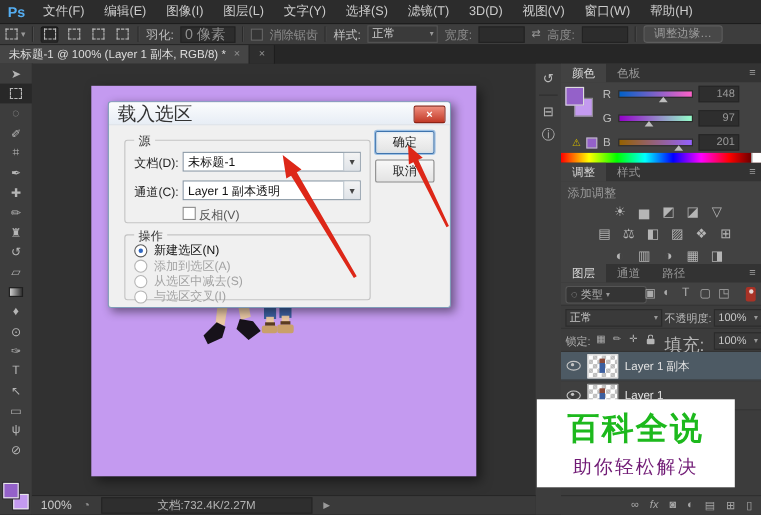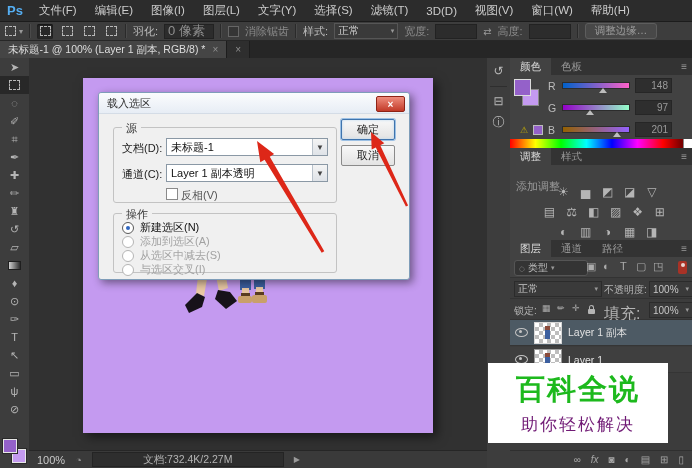--- a/index.html
+++ b/index.html
@@ -44,21 +44,21 @@
   
   .docarea{left:29px;top:58px;width:458px;height:392px;background:#313131;}
   .canvas{left:83px;top:78px;width:350px;height:355px;box-shadow:4px 4px 10px rgba(0,0,0,.5);}
 
   
   .statusbar{left:29px;top:450px;width:458px;height:18px;background:#3a3a3a;border-top:1px solid #262626;display:flex;align-items:center;gap:10px;padding-left:8px;box-sizing:border-box;}
   .doc-info{background:#2e2e2e;border:1px solid #242424;height:13px;display:flex;align-items:center;justify-content:center;width:190px;color:#b4b4b4;font-size:10.5px;}
 
   
   .dialog{left:98px;top:92px;width:310px;height:186px;background:#f0f0f0;border:1px solid #7f9db9;border-radius:3px;box-shadow:3px 3px 9px rgba(0,0,0,.45);color:#222;z-index:30;}
-  .dlg-title{position:absolute;left:0;top:0;right:0;height:20px;background:linear-gradient(#fbfcfd,#e7edf5);border-bottom:1px solid #d4dce6;border-radius:3px 3px 0 0;display:flex;align-items:center;padding-left:8px;font-size:11px;color:#333;}
+  .dlg-title{position:absolute;left:0;top:0;right:0;height:20px;background:linear-gradient(#fbfcfd,#e7edf5);border-bottom:1px solid #d4dce6;border-radius:3px 3px 0 0;display:flex;align-items:center;padding-left:8px;font-size:17px;color:#333;}
   .dlg-close{position:absolute;right:4px;top:3px;width:27px;height:14px;background:linear-gradient(#ef8d7d,#c23a28);border:1px solid #8e2316;border-radius:2px;color:#fff;font-size:10px;font-weight:bold;display:flex;align-items:center;justify-content:center;}
   .groupbox{position:absolute;border:1px solid #c3c3c3;border-radius:3px;}
   .legend{position:absolute;top:-7px;left:8px;background:#f0f0f0;padding:0 4px;font-size:11px;color:#333;}
   .fld-label{position:absolute;font-size:11px;color:#222;}
   .select{position:absolute;background:#fff;border:1px solid #8a98a5;height:16px;display:flex;align-items:center;font-size:11px;color:#111;}
   .select .val{flex:1;padding-left:4px;white-space:nowrap;overflow:hidden;}
   .select .arr{width:14px;align-self:stretch;background:linear-gradient(#f4f4f4,#dfe3e8);border-left:1px solid #b9c2cb;display:flex;align-items:center;justify-content:center;color:#444;font-size:8px;}
   .chk{position:absolute;width:10px;height:10px;border:1px solid #8a8a8a;background:#fff;}
   .radio-row{position:absolute;display:flex;align-items:center;gap:6px;font-size:11px;}
   .rad{width:10px;height:10px;border-radius:50%;background:#fff;display:flex;align-items:center;justify-content:center;}
@@ -320,21 +320,21 @@
         </div>
         <div class="spectrum"></div>
       </div>
 
       <div class="phead" style="top:90px">
         <span class="ptab active">调整</span>
         <span class="ptab">样式</span>
         <span class="pmenu">≡</span>
       </div>
       <div class="abs" style="left:0;top:107px;width:182px;height:75px;background:#424242">
-        <span class="abs" style="left:6px;top:14px;color:#9a9a9a">添加调整</span>
+        <span class="abs" style="left:6px;top:3px;color:#9a9a9a">添加调整</span>
         <div class="abs" style="left:44px;top:20px">
           <span class="adj-ic">☀</span>
           <span class="adj-ic">▅</span>
           <span class="adj-ic">◩</span>
           <span class="adj-ic">◪</span>
           <span class="adj-ic">▽</span>
         </div>
         <div class="abs" style="left:30px;top:40px">
           <span class="adj-ic">▤</span>
           <span class="adj-ic">⚖</span>

